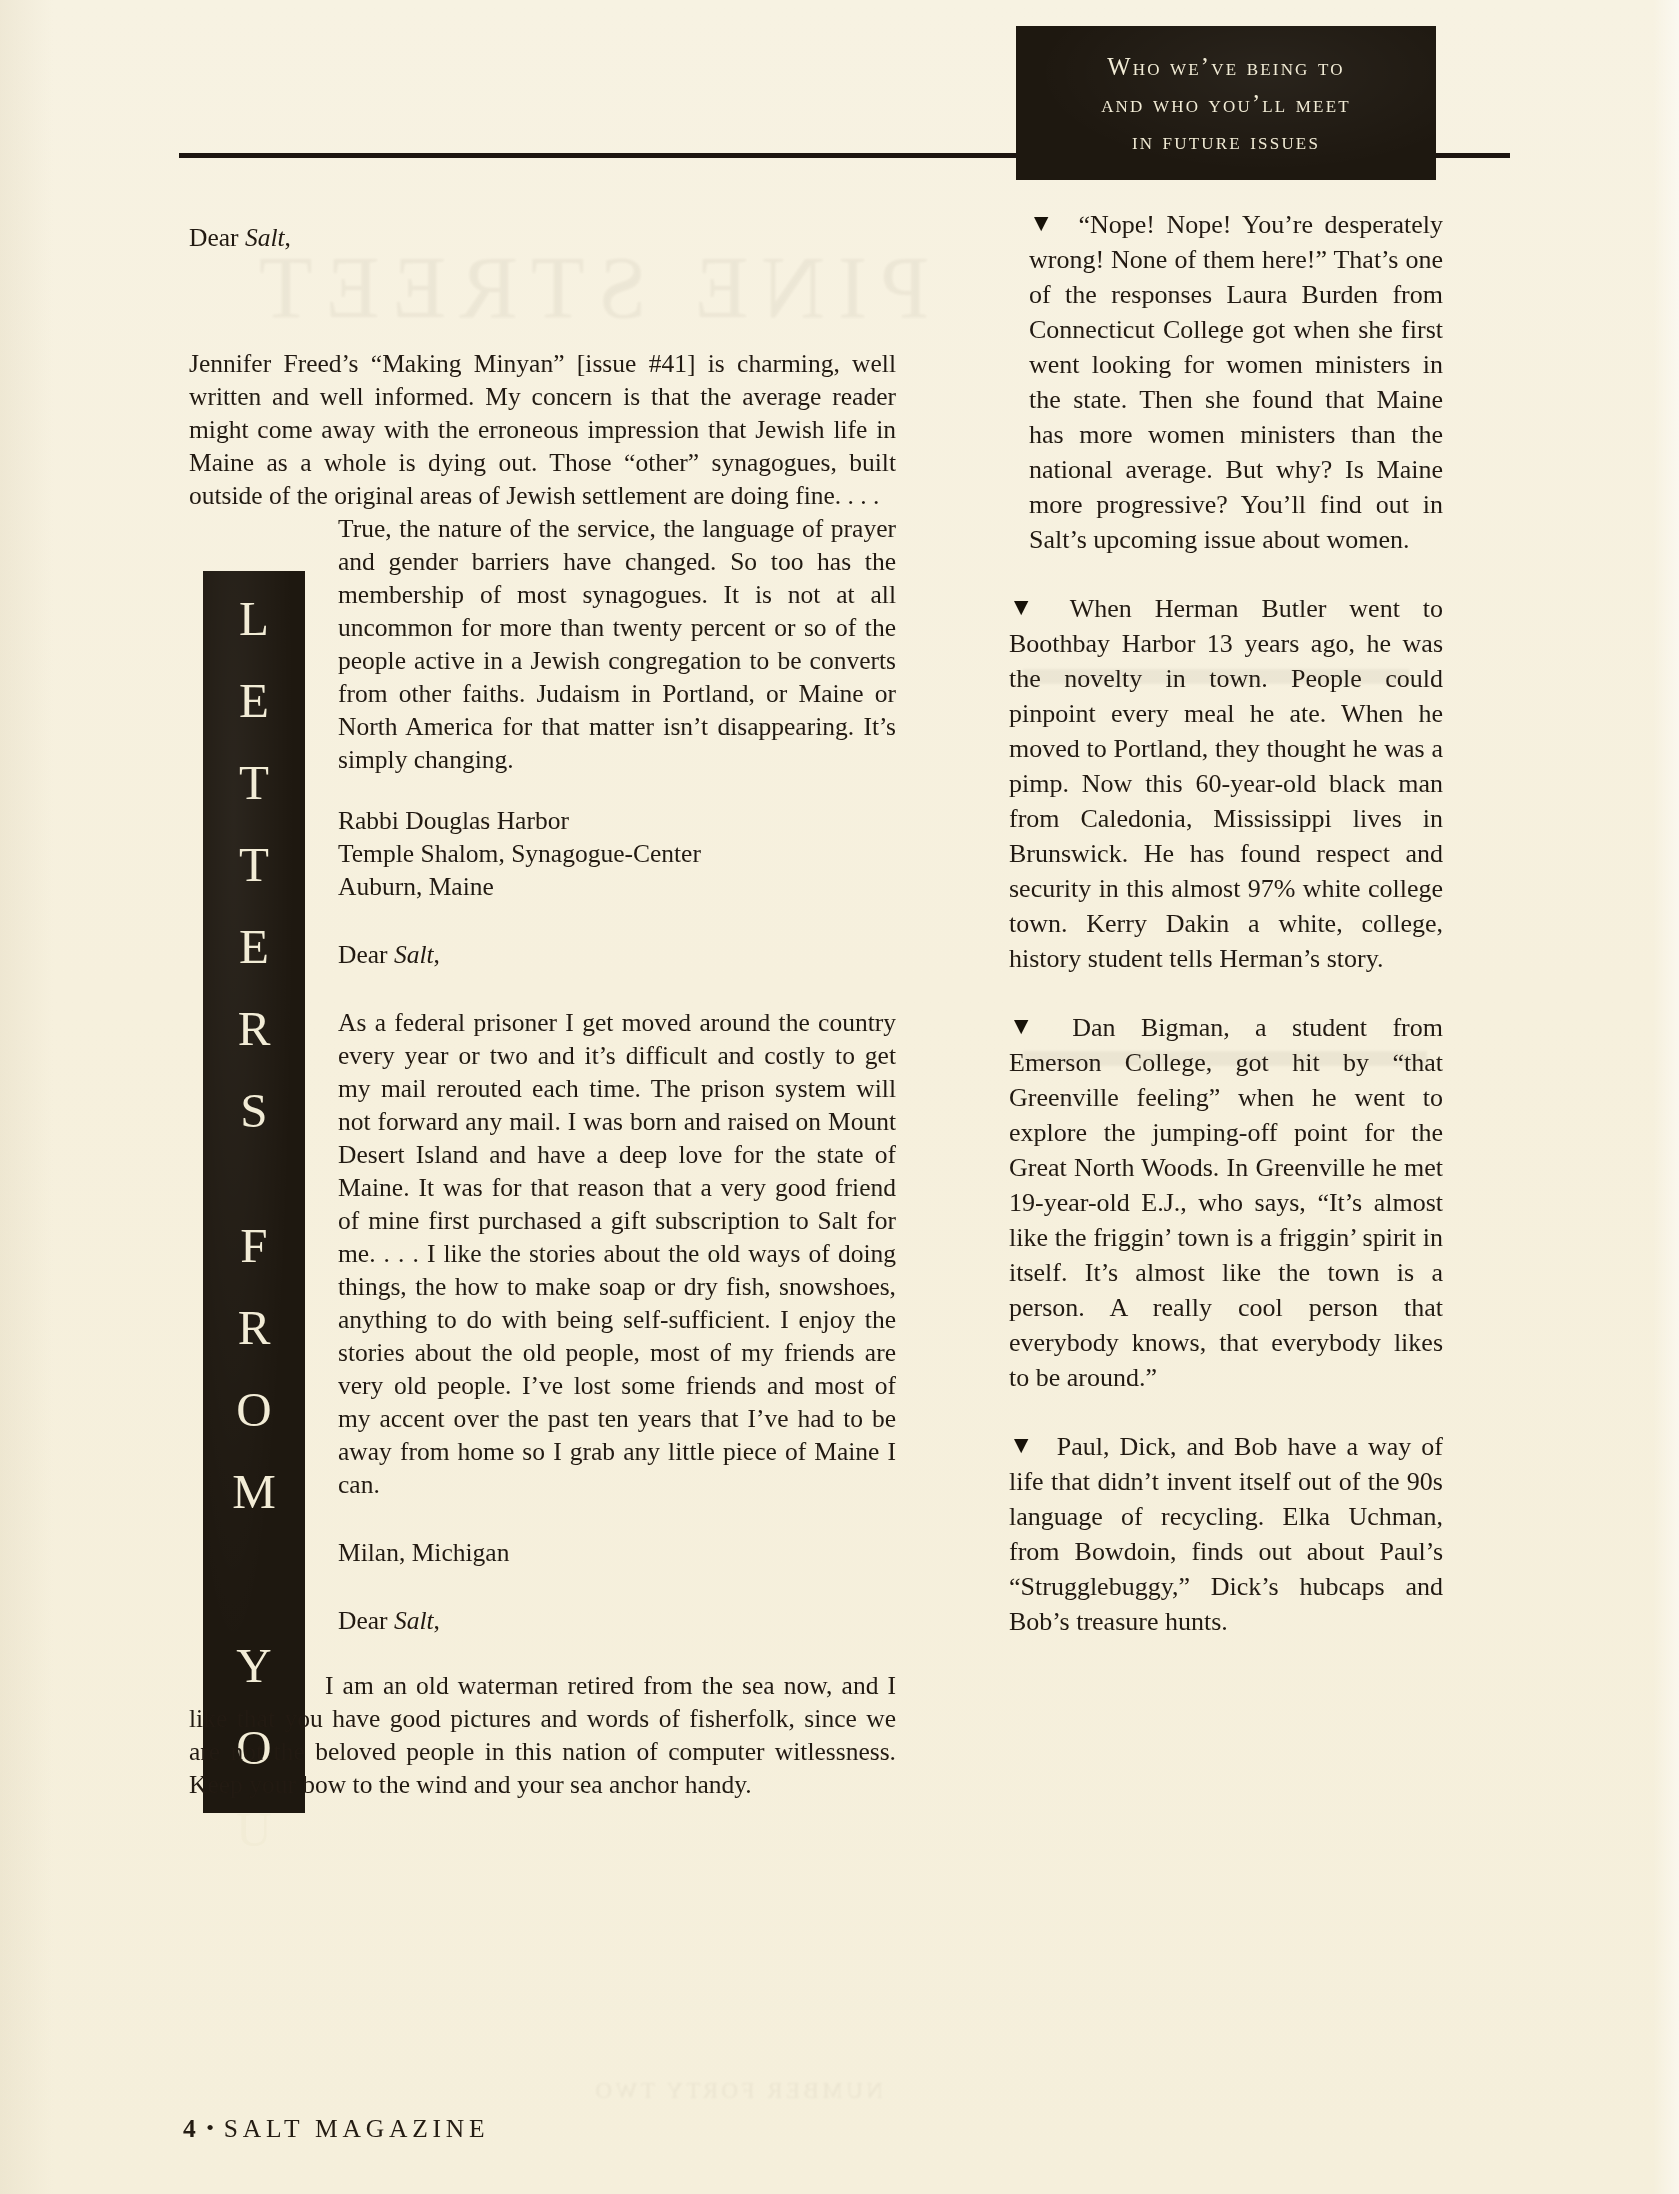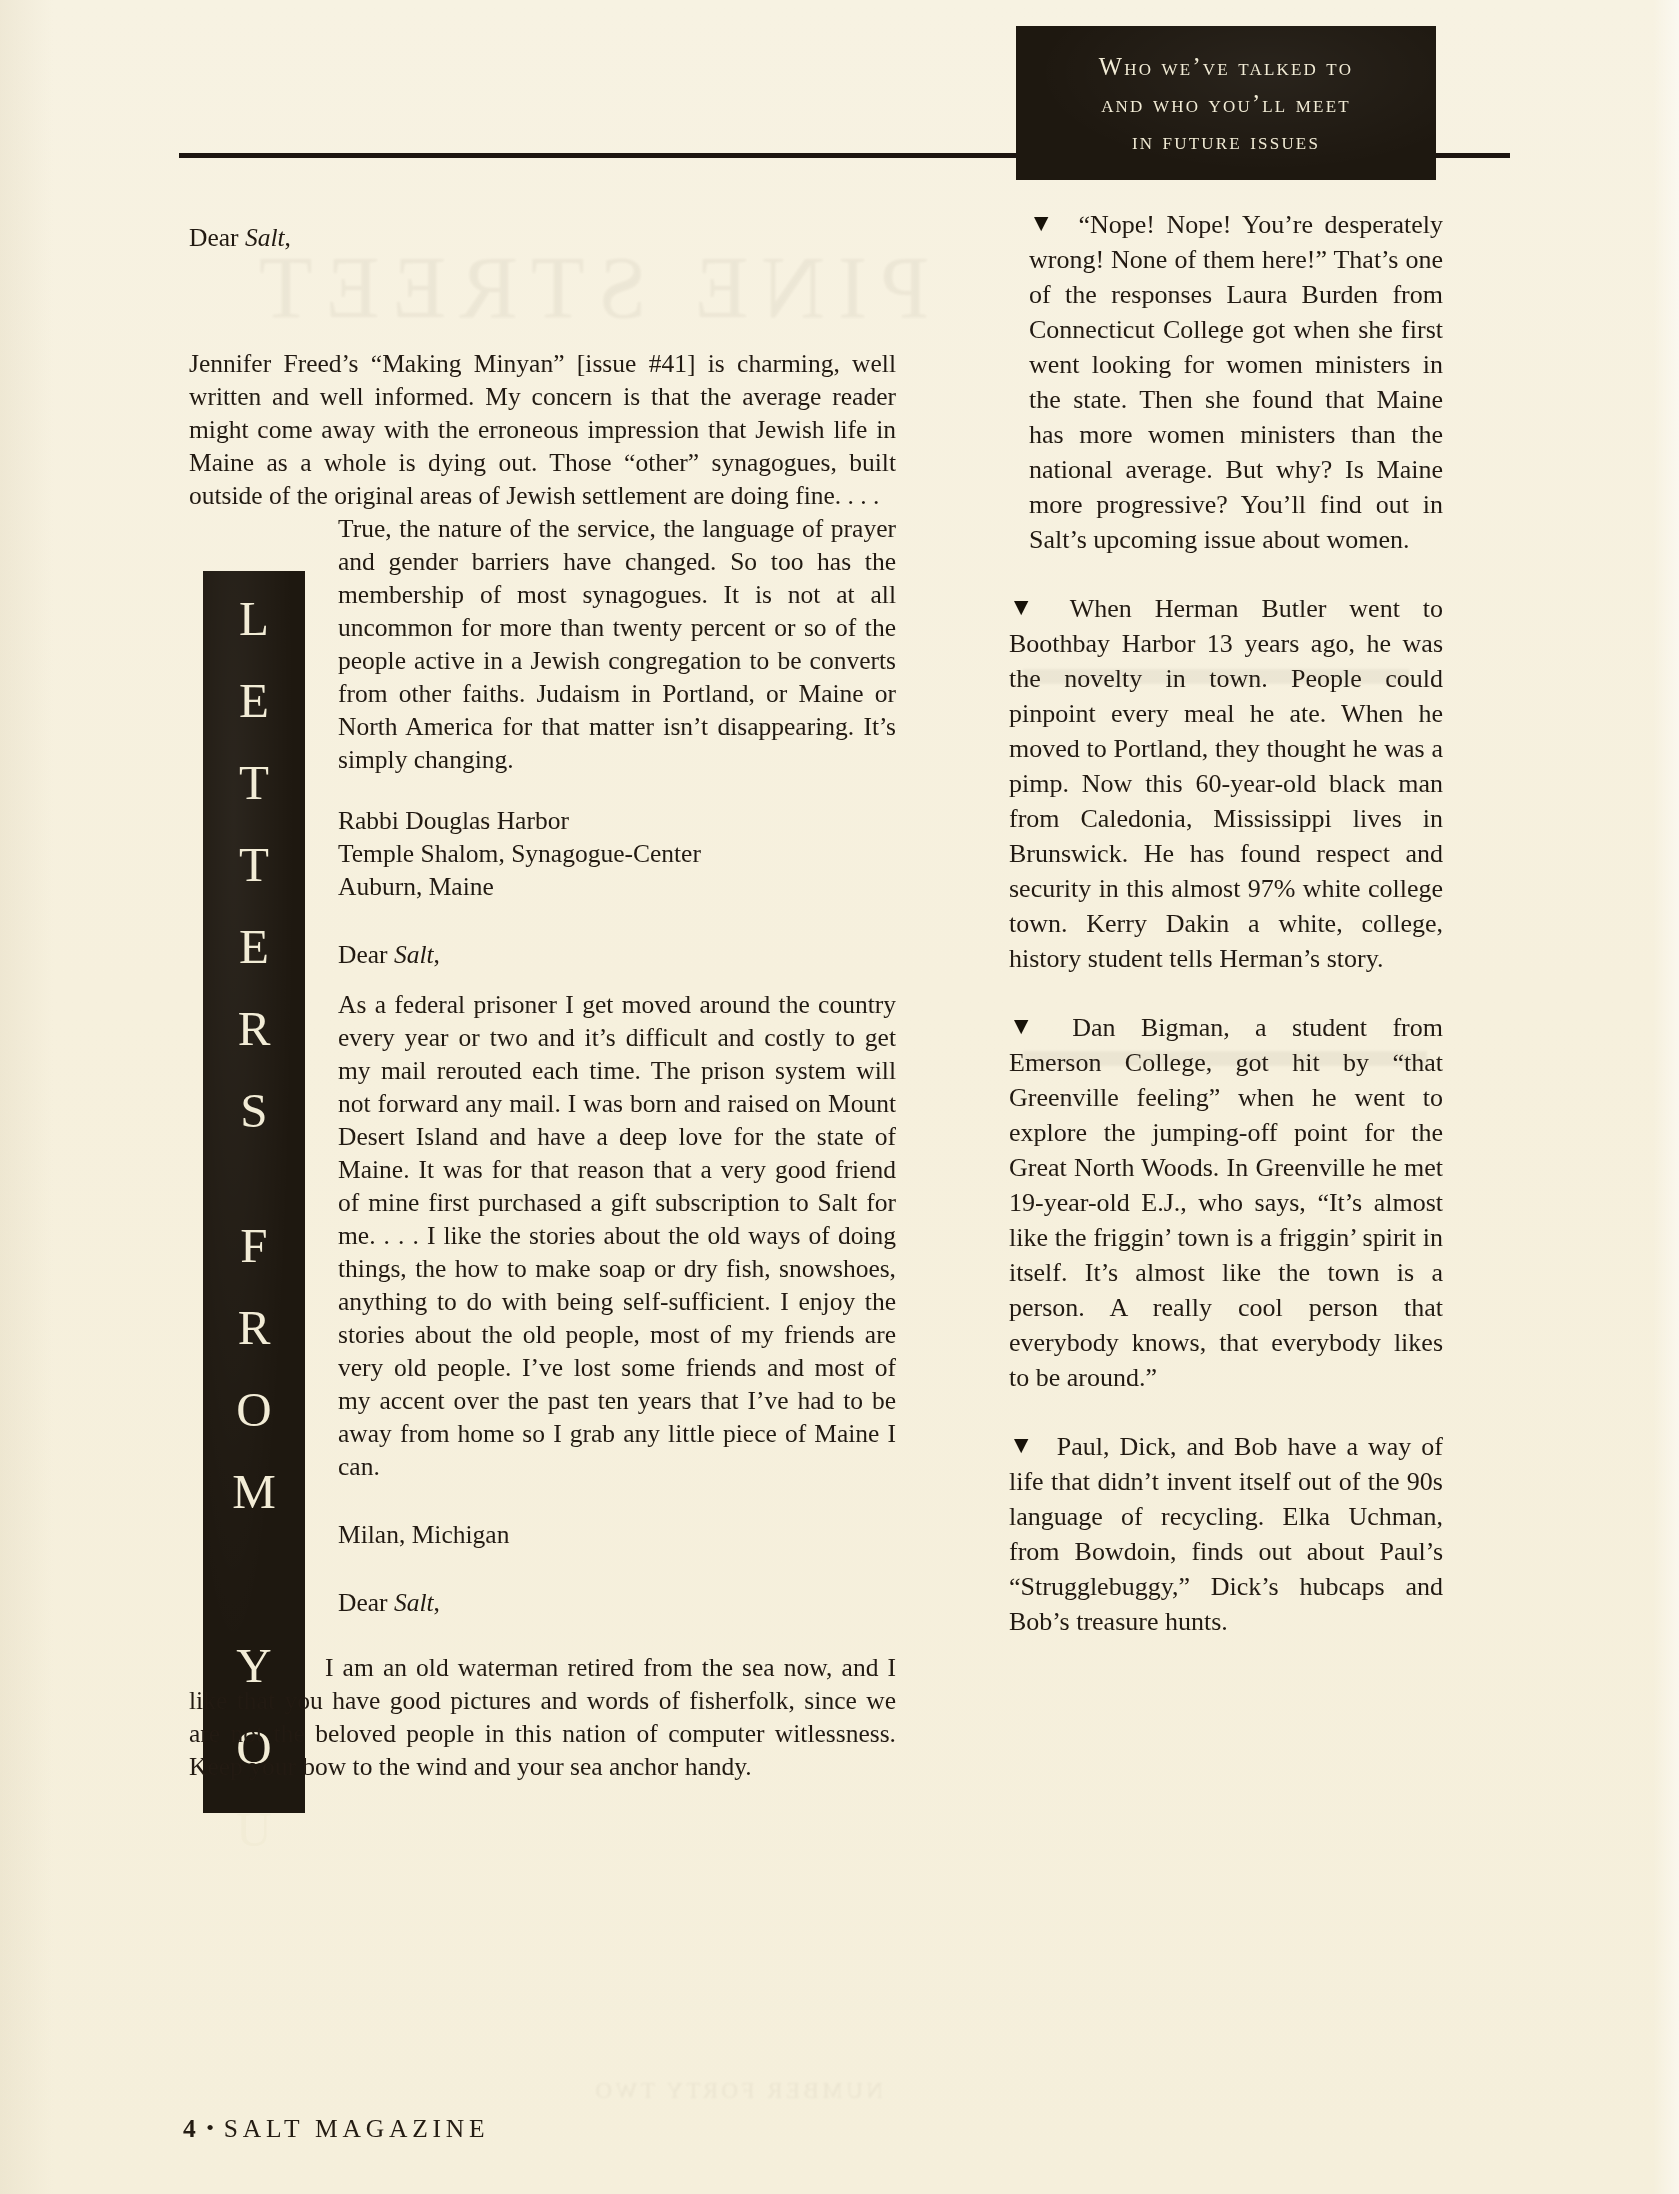--- a/index.html
+++ b/index.html
@@ -32,21 +32,21 @@
   
   .col-left{position:absolute;left:189px;top:16px;width:707px;}
   .dear{font-size:25.5px;line-height:33px;margin:0;}
   .dear i{font-style:italic;}
   .body{font-size:25.5px;line-height:33px;margin:0;text-align:justify;}
   .sig{font-size:25.5px;line-height:33px;margin:0;}
   .m-dear1{margin-top:205px;}
   .m-para1a{margin-top:93px;}
   .m-sig1{margin-top:28px;}
   .m-dear2{margin-top:35px;}
-  .m-para2{margin-top:17px;}
+  .m-para2{margin-top:35px;}
   .m-sig2{margin-top:35px;}
   .m-dear3{margin-top:35px;}
   .m-para3{margin-top:32px;text-indent:136px;}
   .m-sig3{margin-top:26px;}
   .ind{margin-left:149px;}
   
   .vbar{
     position:absolute;left:203px;top:571px;width:102px;height:1242px;
     background:
       radial-gradient(ellipse at 30% 20%, rgba(255,255,255,.06), rgba(0,0,0,0) 60%),
@@ -126,21 +126,21 @@
     <p class="dear ind m-dear3"><span>Dear </span><i>Salt</i><span>,</span></p>
 
     <p class="body m-para3">I am an old waterman retired from the sea now, and I like that you have good pictures and words of fisherfolk, since we are not the beloved people in this nation of computer witlessness. Keep your bow to the wind and your sea anchor handy.</p>
 
   </div>
 
   <div class="col-right">
 
 
     <div class="infobox">
-      <div class="ibline">Who we’ve talked to</div>
+      <div class="ibline">Who we’ve being to</div>
       <div class="ibline">and who you’ll meet</div>
       <div class="ibline">in future issues</div>
     </div>
 
     <p class="ff-item first"><span class="tri">▼</span><span class="ff-text">“Nope! Nope! You’re desperately wrong! None of them here!” That’s one of the responses Laura Burden from Connecticut College got when she first went looking for women ministers in the state. Then she found that Maine has more women ministers than the national average. But why? Is Maine more progressive? You’ll find out in Salt’s upcoming issue about women.</span></p>
 
     <p class="ff-item"><span class="tri">▼</span><span class="ff-text">When Herman Butler went to Boothbay Harbor 13 years ago, he was the novelty in town. People could pinpoint every meal he ate. When he moved to Portland, they thought he was a pimp. Now this 60-year-old black man from Caledonia, Mississippi lives in Brunswick. He has found respect and security in this almost 97% white college town. Kerry Dakin a white, college, history student tells Herman’s story.</span></p>
 
     <p class="ff-item"><span class="tri">▼</span><span class="ff-text">Dan Bigman, a student from Emerson College, got hit by “that Greenville feeling” when he went to explore the jumping-off point for the Great North Woods. In Greenville he met 19-year-old E.J., who says, “It’s almost like the friggin’ town is a friggin’ spirit in itself. It’s almost like the town is a person. A really cool person that everybody knows, that everybody likes to be around.”</span></p>
 

